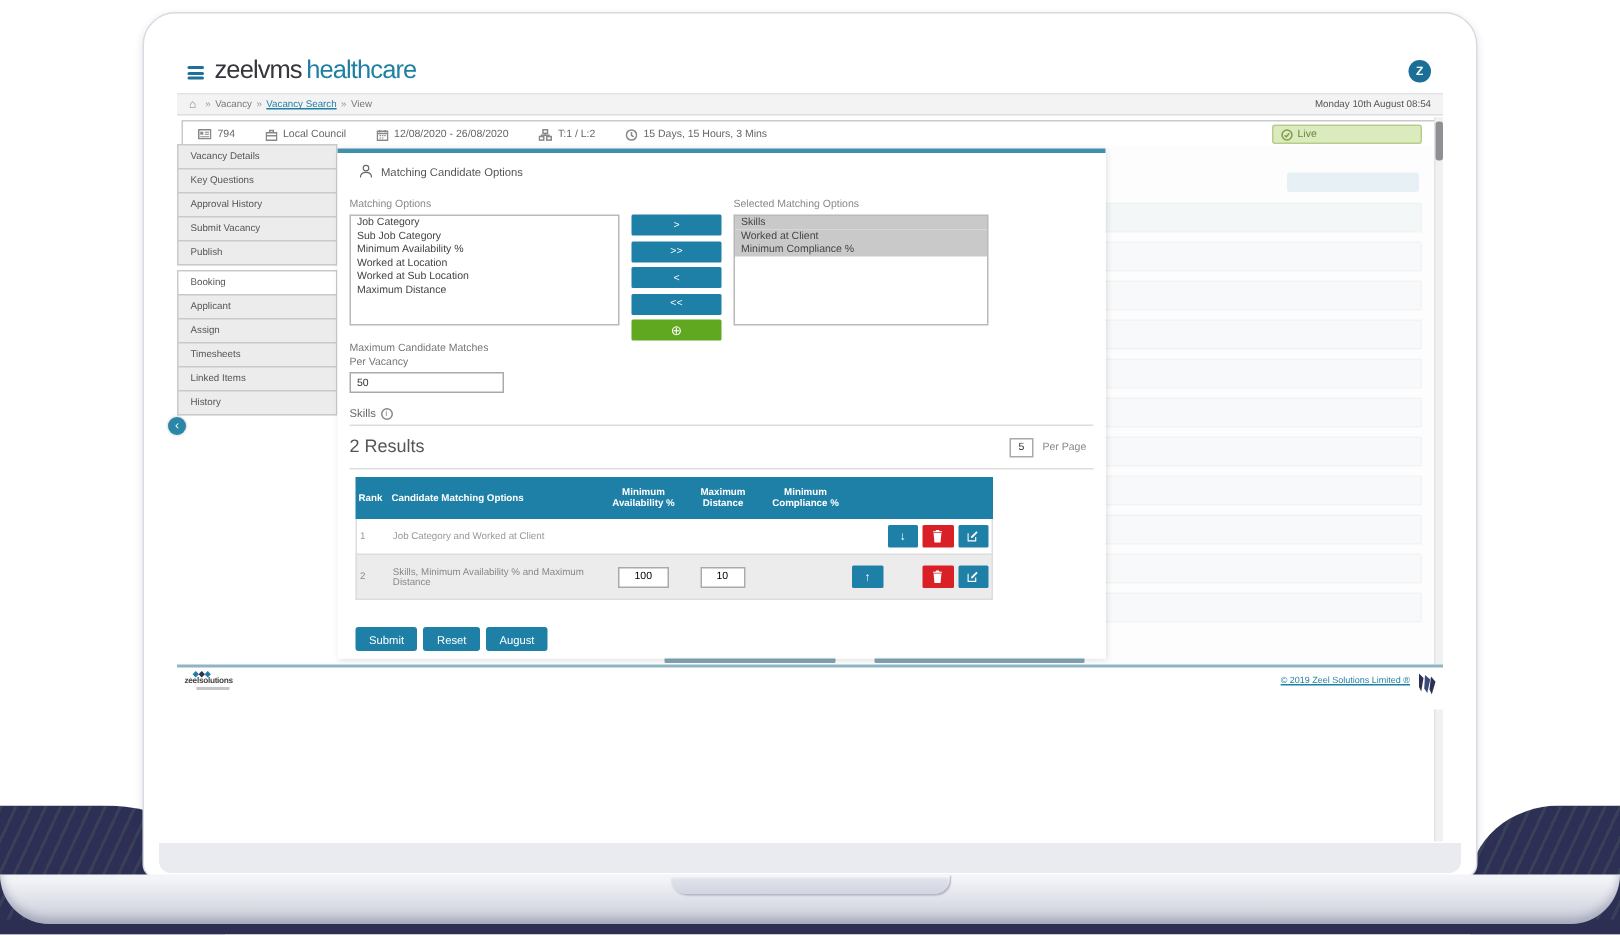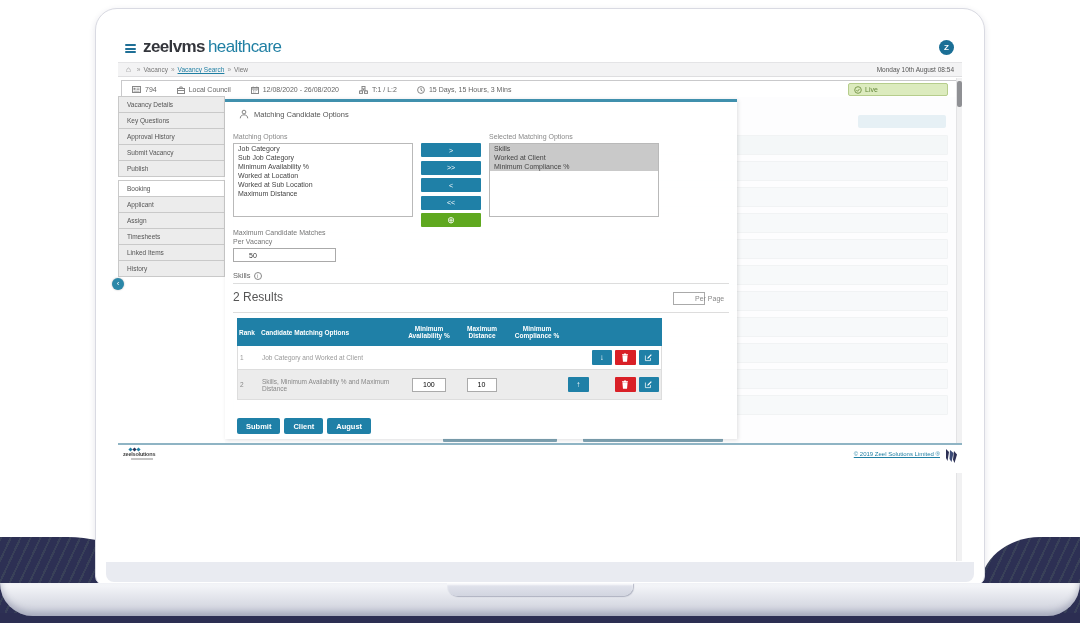--- a/index.html
+++ b/index.html
@@ -24,21 +24,21 @@
     background:linear-gradient(#e3e5ee, #d2d5e0); border-radius:0 0 10px 10px;
     box-shadow: inset 0 2px 2px rgba(255,255,255,0.8), 1px 1px 1px rgba(120,125,150,0.5); }
 
   
   .app { position:absolute; left:22px; top:26px; width:844px; height:528px; background:#fff; font-size:7px; color:#555; }
 
   .app-header { position:absolute; left:0; top:0; width:844px; height:27px; background:#fff; }
   .hamburger { position:absolute; left:7px; top:9px; width:11px; height:9px; cursor:pointer; }
   .hamburger i { display:block; height:2px; background:#1f6f96; margin-bottom:1.5px; border-radius:1px; }
   .logo { position:absolute; left:25px; top:2px; font-size:17px; letter-spacing:-0.6px; white-space:nowrap; }
-  .logo .p1 { font-weight:bold; color:#34363c; }
+  .logo .p1 { font-weight:normal; color:#34363c; }
   .logo .p2 { font-weight:normal; color:#1f7fa3; margin-left:3px; }
   .avatar { position:absolute; right:8px; top:5px; width:15px; height:15px; border-radius:50%;
     background:#1b6f96; color:#fff; font-size:8px; font-weight:bold; text-align:center; line-height:15px; cursor:pointer; }
 
   .breadcrumb { position:absolute; left:0; top:27px; width:844px; height:15px; background:#f3f3f4;
     border-top:1px solid #e4e4e6; border-bottom:1px solid #dedee0; font-size:6.5px; color:#777;
     display:flex; align-items:center; padding:0 8px; }
   .breadcrumb .crumb-link { color:#1f7fa3; text-decoration:underline; cursor:pointer; }
   .breadcrumb .sep { margin:0 3px; color:#999; }
   .bc-date { margin-left:auto; color:#555; }
@@ -78,21 +78,21 @@
   .lb-label { position:absolute; font-size:7px; color:#8a8a8a; }
   .listbox { position:absolute; top:41px; height:74px; background:#fff; border:1px solid #b9b9b9; overflow:hidden; }
   .listbox .opt { font-size:7px; color:#444; padding:1px 4px; cursor:pointer; white-space:nowrap; }
   .listbox .opt.sel { background:#c9c9c9; }
   .xfer { position:absolute; left:196px; top:41px; width:60px; }
   .xfer .xbtn { width:60px; height:14px; margin-bottom:3.5px; background:#1f80a7; color:#fff; border:none;
     font-size:7px; border-radius:1px; cursor:pointer; font-family:"Liberation Sans",sans-serif; }
   .xfer .xbtn.add { background:#5fa81f; font-size:9px; line-height:9px; }
 
   .fld-label { position:absolute; left:8px; font-size:7px; color:#777; }
-  .txt-input { position:absolute; border:1px solid #aaa; font-size:7px; color:#333; padding:0 15px;
+  .txt-input { position:absolute; border:1px solid #aaa; font-size:7px; color:#333; padding:0 4px;
     font-family:"Liberation Sans",sans-serif; background:#fff; }
   .section-label { position:absolute; left:8px; top:169px; font-size:7.5px; color:#666; display:flex; align-items:center; gap:3px; }
   .info-ic { width:8px; height:8px; border:1px solid #888; border-radius:50%; font-size:6px; line-height:7px;
     text-align:center; color:#888; display:inline-block; }
   .hr { position:absolute; left:8px; width:496px; border-top:1px solid #ddd; }
   .results { position:absolute; left:8px; top:188px; font-size:12px; color:#555;text-align:right; }
   .perpage-label { position:absolute; left:470px; top:193px; font-size:7px; color:#888; }
 
   
   .tbl { position:absolute; left:12px; top:216px; width:425px; font-size:6.5px; }
@@ -112,21 +112,21 @@
   .abtn { width:22px; height:15px; border:none; border-radius:1px; color:#fff; font-size:8px;
     display:flex; align-items:center; justify-content:center; cursor:pointer; font-family:"Liberation Sans",sans-serif; }
   .abtn.move { background:#1f80a7; }
   .abtn.del { background:#d92027; }
   .abtn.edit { background:#1f80a7; }
   .cell-input { width:34px; height:14px; border:1px solid #aaa; font-size:7px; text-align:center; background:#fff;
     font-family:"Liberation Sans",sans-serif; }
 
   .modal-btns { position:absolute; left:12px; top:316px; display:flex; gap:4px; }
   .mbtn { height:16px; padding:0 9px; background:#1f80a7; color:#fff; border:none; border-radius:2px;
-    font-size:7.5px; font-weight:bold; cursor:pointer; font-family:"Liberation Sans",sans-serif; }
+    font-size:7.5px; font-weight:normal; cursor:pointer; font-family:"Liberation Sans",sans-serif; }
 
   
   .app-footer { position:absolute; left:0; top:408px; width:844px; height:30px; border-top:2px solid #8fb4c4; background:#fff; }
   .f-logo { position:absolute; left:5px; top:3px; }
   .f-logo .mark { display:flex; gap:1px; margin-left:6px; }
   .f-logo .mark i { width:3px; height:3px; background:#1f7fa3; transform:rotate(45deg); display:block; }
   .f-logo .mark i:nth-child(2) { background:#2d3054; }
   .f-logo .txt { font-size:5.5px; font-weight:bold; color:#444; letter-spacing:-0.2px; }
   .f-logo .tag { width:22px; height:2px; background:#c5c5c5; margin:1px 0 0 8px; }
   .f-copy { position:absolute; right:22px; top:6px; font-size:6px; color:#1f7fa3; text-decoration:underline; cursor:pointer; }
@@ -357,21 +357,21 @@
                     <path d="M2.5 4.5v9h9V9" fill="none" stroke="#fff" stroke-width="1.3"></path>
                     <path d="M6 10.2l1.8-.4 6-6.1L12.3 2l-6 6.1z" fill="#fff"></path>
                   </svg>
               </button>
             </div>
           </div>
         </div>
 
         <div class="modal-btns">
           <button class="mbtn">Submit</button>
-          <button class="mbtn">Client</button>
+          <button class="mbtn">Reset</button>
           <button class="mbtn">August</button>
         </div>
       </div>
     </div>
 
     <div class="app-footer">
       <div class="f-logo">
         <div class="mark">
             <i></i>
             <i></i>

